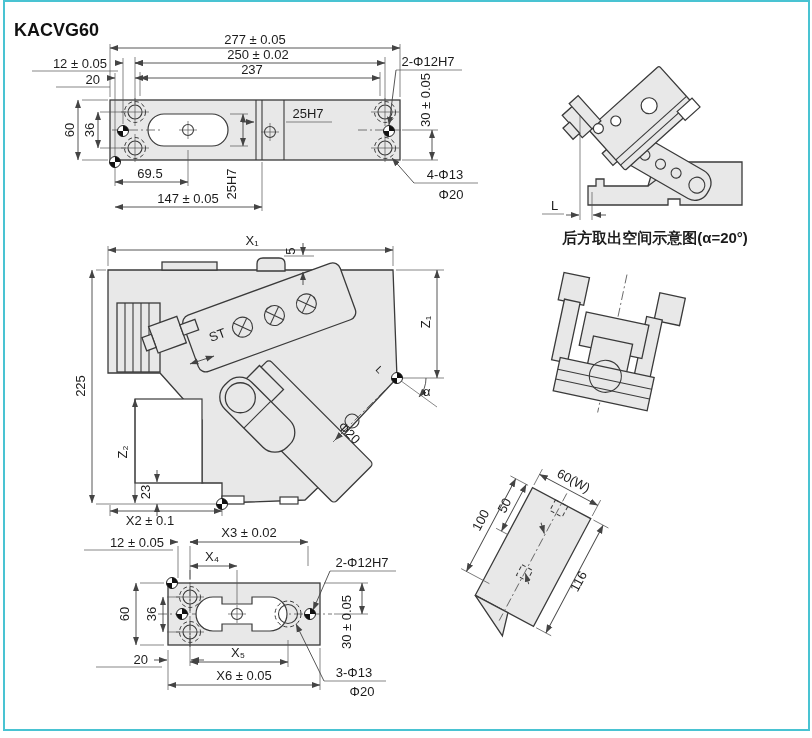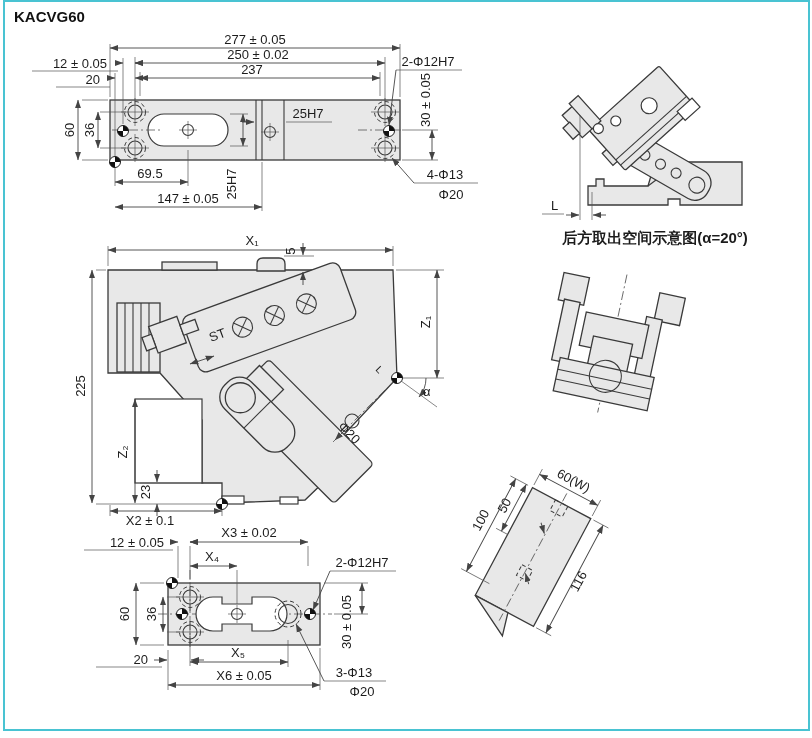--- a/index.html
+++ b/index.html
@@ -1,20 +1,20 @@
 <!DOCTYPE html>
 <html><head>
 <meta charset="utf-8">
 <style>
   html,body{margin:0;padding:0;background:#fff;}
   .page{position:relative;width:812px;height:738px;background:#fff;overflow:hidden;
         font-family:"Liberation Sans",sans-serif;}
   .frame{position:absolute;left:3px;top:0;width:803px;height:727px;
          border:2px solid #49c3d2;pointer-events:none;}
-  .title{position:absolute;left:14px;top:8px;font-size:15px;font-weight:bold;color:#111;}
+  .title{position:absolute;left:14px;top:20px;font-size:18px;font-weight:bold;color:#111;}
   svg{position:absolute;left:0;top:0;}
   svg text{font-family:"Liberation Sans",sans-serif;font-size:13px;fill:#1c1c1c;}
   svg text.cap{font-size:15px;font-weight:600;}
   svg text.tiny{font-size:10px;}
   .part{fill:#e8e8e8;stroke:#3a3a3a;stroke-width:1.3;}
   .partw{fill:#ffffff;stroke:#3a3a3a;stroke-width:1.2;}
   .oln{fill:none;stroke:#3a3a3a;stroke-width:1.1;}
   .dim{stroke:#444;stroke-width:0.9;fill:none;}
   .ext{stroke:#555;stroke-width:0.7;fill:none;}
   .cl{stroke:#555;stroke-width:0.8;fill:none;stroke-dasharray:9 3 2 3;}

